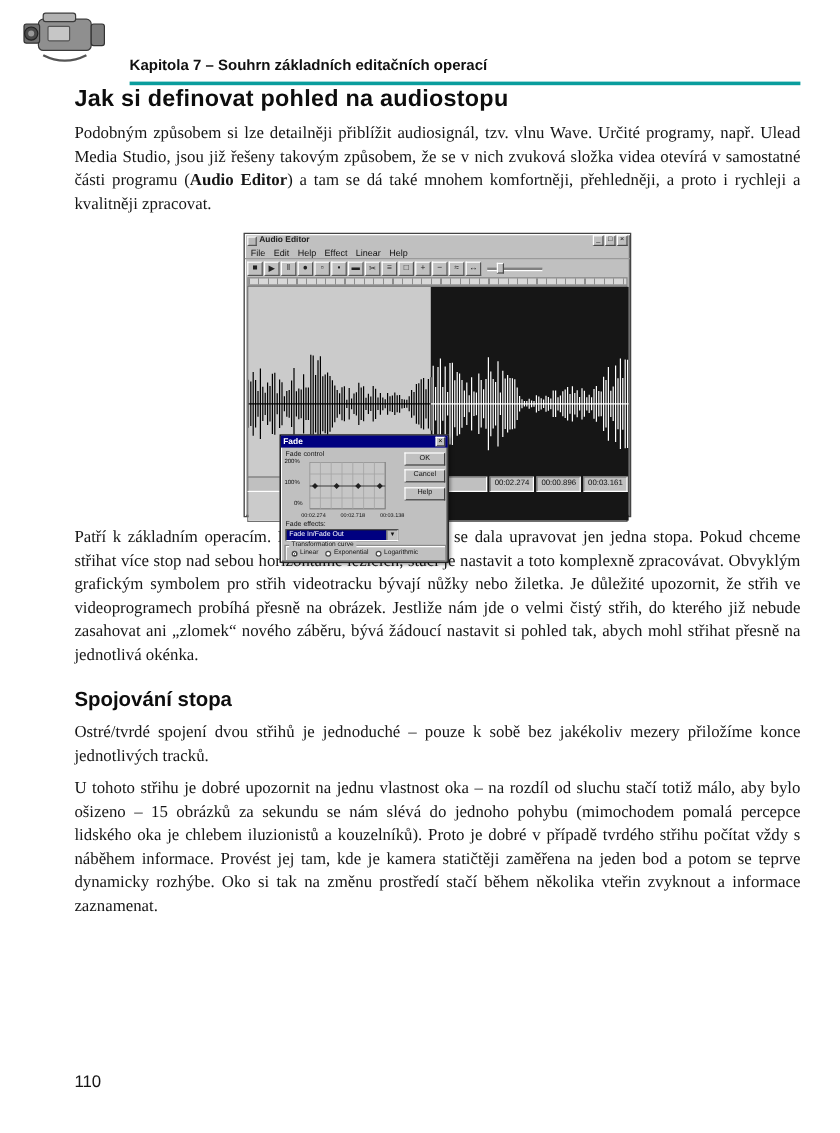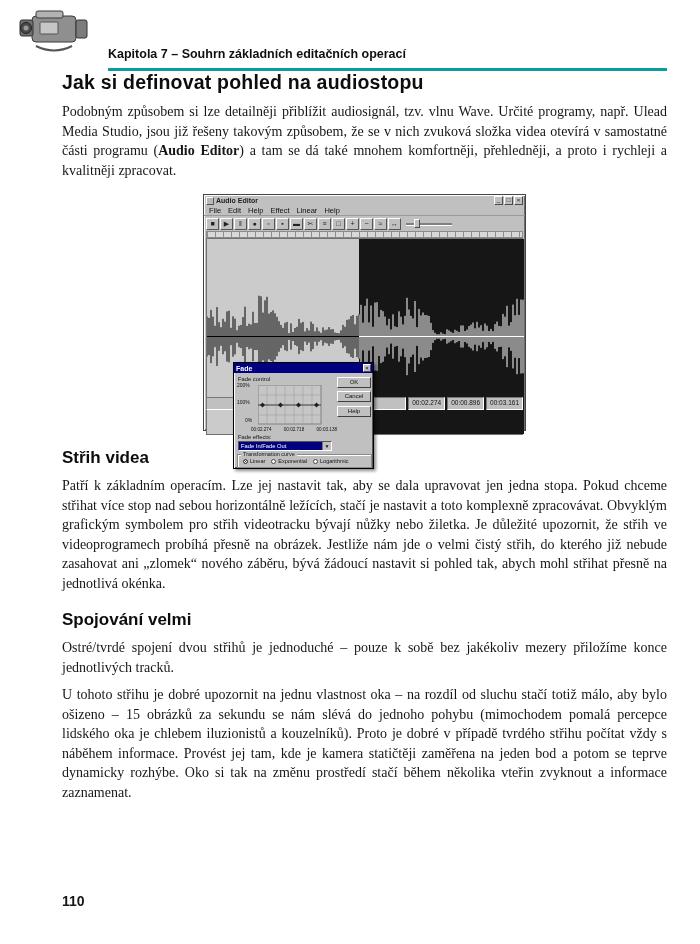--- a/index.html
+++ b/index.html
@@ -8,21 +8,21 @@
   .camera{position:absolute;left:16px;top:6px;width:78px;height:54px;}
   .chap-header{padding-top:47px;margin-left:108px;margin-right:33px;}
   .chap-title{font-family:"Liberation Sans",sans-serif;font-weight:bold;font-size:12.5px;color:#101010;}
   .rule{height:3px;background:var(--accent-teal,#0a9d9d);margin-top:7px;}
   .content{padding:0 33px 0 62px;}
   h1{font-family:"Liberation Sans",sans-serif;font-size:19.5px;font-weight:bold;letter-spacing:.2px;color:#0d0d0d;}
   h2{font-family:"Liberation Sans",sans-serif;font-size:17px;font-weight:bold;margin-top:17px;margin-bottom:4px;color:#0d0d0d;}
   p{font-size:14px;line-height:19.5px;text-align:justify;margin-top:8px;}
   figure{margin-top:14px;}
   figcaption{font-family:"Liberation Sans",sans-serif;font-style:italic;font-size:12.5px;text-align:center;margin-top:7px;color:#1c1c1c;}
-  .pagenum{position:absolute;left:62px;top:893px;font-family:"Liberation Sans",sans-serif;font-weight:bold;font-size:14px;}
+  .pagenum{position:absolute;left:62px;top:893px;font-family:"Liberation Sans",sans-serif;font-weight:normal;font-size:14px;}
 
   
   .shot{width:323px;height:237px;margin:0 auto;background:#c0c0c0;position:relative;
         border:1px solid #444;box-shadow:inset 1px 1px 0 #ffffff,inset -1px -1px 0 #6e6e6e;
         font-family:"Liberation Sans",sans-serif;}
   .tbar{height:11px;display:flex;align-items:center;gap:2px;padding:1px 2px;}
   .sysbox{width:8px;height:8px;background:#b8b8b8;border:1px solid;border-color:#fff #555 #555 #fff;}
   .ttext{flex:1;font-size:7px;font-weight:bold;color:#222;line-height:9px;}
   .wbtn{width:9px;height:9px;background:#c0c0c0;border:1px solid;border-color:#fff #4a4a4a #4a4a4a #fff;
         font-size:6px;line-height:6px;text-align:center;color:#111;}
@@ -222,22 +222,21 @@
           <span class="scell fill"></span>
           <span id="status-times">
               <span class="scell">00:02.274</span>
               <span class="scell">00:00.896</span>
               <span class="scell">00:03.161</span>
             </span>
         </div>
       </div>
     </figure>
 
-    <h2>Střih videa</h2>
     <p>Patří k základním operacím. Lze jej nastavit tak, aby se dala upravovat jen jedna stopa. Pokud chceme střihat více stop nad sebou horizontálně ležících, stačí je nastavit a toto komplexně zpracovávat. Obvyklým grafickým symbolem pro střih videotracku bývají nůžky nebo žiletka. Je důležité upozornit, že střih ve videoprogramech probíhá přesně na obrázek. Jestliže nám jde o velmi čistý střih, do kterého již nebude zasahovat ani „zlomek“ nového záběru, bývá žádoucí nastavit si pohled tak, abych mohl střihat přesně na jednotlivá okénka.</p>
 
-    <h2>Spojování velmi</h2>
+    <h2>Spojování stopa</h2>
     <p>Ostré/tvrdé spojení dvou střihů je jednoduché – pouze k sobě bez jakékoliv mezery přiložíme konce jednotlivých tracků.</p>
     <p>U tohoto střihu je dobré upozornit na jednu vlastnost oka – na rozdíl od sluchu stačí totiž málo, aby bylo ošizeno – 15 obrázků za sekundu se nám slévá do jednoho pohybu (mimochodem pomalá percepce lidského oka je chlebem iluzionistů a kouzelníků). Proto je dobré v případě tvrdého střihu počítat vždy s náběhem informace. Provést jej tam, kde je kamera statičtěji zaměřena na jeden bod a potom se teprve dynamicky rozhýbe. Oko si tak na změnu prostředí stačí během několika vteřin zvyknout a informace zaznamenat.</p>
   </div>
 
   <div class="pagenum">110</div>
 </div>
 
 </body></html>

